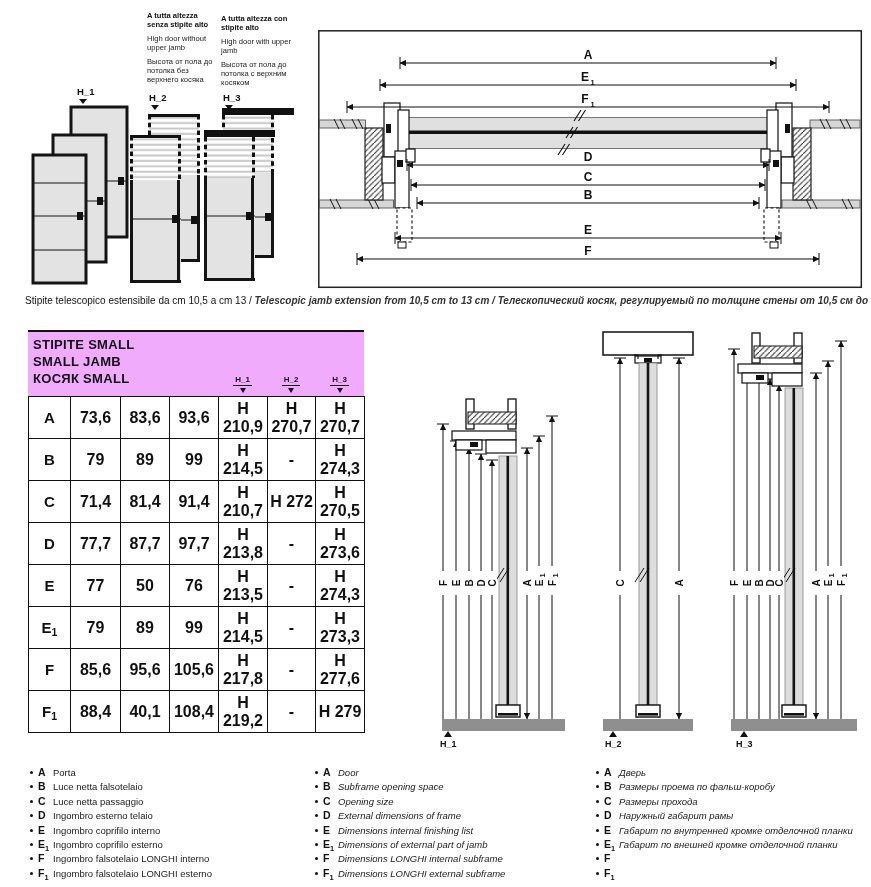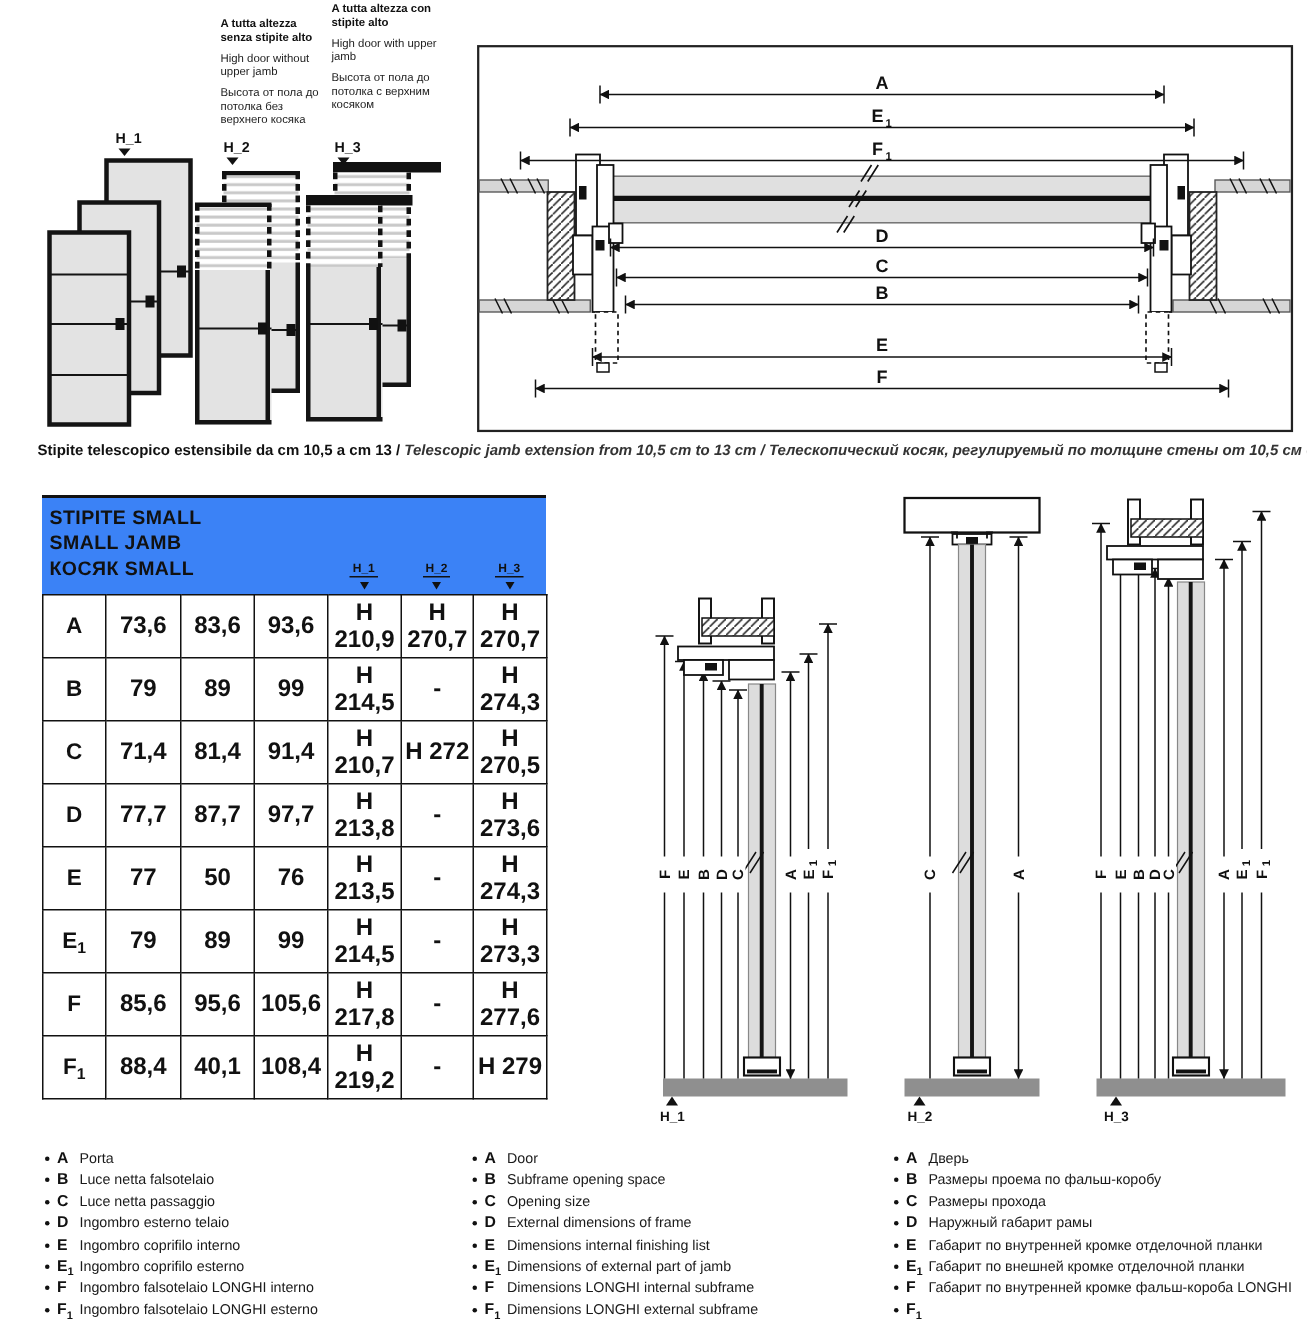--- a/index.html
+++ b/index.html
@@ -6,42 +6,42 @@
   body{width:871px;height:887px;position:relative;background:#fff;overflow:hidden;
        font-family:"Liberation Sans",sans-serif;color:#111}
   .abs{position:absolute}
   
   .variant-block{position:absolute;width:72px;font-size:7.6px;line-height:9px}
   .variant-block p{margin:0 0 5px 0}
   .variant-block .b{font-weight:bold}
   .variant-block .i{color:#222}
   
   .caption{position:absolute;left:25px;top:295px;width:845px;font-size:10px;white-space:nowrap}
-  .caption .b{font-weight:bold}
+  .caption .b{font-weight:normal}
   .caption .i{font-style:italic;font-weight:bold;color:#333}
   
   .jamb-table-wrap{position:absolute;left:28px;top:330px;width:336px}
-  .thead-gray{position:relative;height:66px;background:#3b82f6;border-top:2.5px solid #111;box-sizing:border-box}
+  .thead-gray{position:relative;height:66px;background:#f0abfc;border-top:2.5px solid #111;box-sizing:border-box}
   .tbl-title{position:absolute;left:5px;top:4px;font-weight:bold;font-size:13px;line-height:17px;letter-spacing:.3px}
   .colhead{position:absolute;bottom:3px;width:48px;text-align:center}
   .colhead .hl{font-size:8px;font-weight:bold;border-bottom:1px solid #111;padding:0 2px 1px 2px}
   .tri-down{width:0;height:0;border-left:3.5px solid transparent;border-right:3.5px solid transparent;
             border-top:5px solid #111;margin:2px auto 0}
   table.jt{border-collapse:collapse;table-layout:fixed;width:336px}
   table.jt td{border:1.5px solid #111;height:41px;text-align:center;vertical-align:middle;
               font-weight:bold;font-size:16px;padding:0}
   table.jt td.lbl{font-size:15px}
   sub{font-size:70%;vertical-align:baseline;position:relative;top:3px}
   
   .legend-col{position:absolute;top:766px;width:280px;font-size:9.5px}
   .legend-col .li{display:flex;align-items:flex-start;height:14.4px;line-height:13px}
   .legend-col .bullet{width:3px;height:3px;border-radius:50%;background:#111;margin:5px 5px 0 0;flex:none}
   .legend-col .key{width:15px;flex:none;font-weight:bold;font-size:10.5px}
   .legend-col .txt{color:#1a1a1a}
-  .legend-col.italic .txt{}
+  .legend-col.italic .txt{font-style:italic}
   
   svg text{font-family:"Liberation Sans",sans-serif;font-weight:bold;fill:#111}
   .dimlbl{font-size:12px}.vlbl{font-size:10px}.sub1{font-size:7.5px}.mk{font-size:9px}.mk2{font-size:9.5px}
 </style>
 </head>
 <body>
 
 <svg class="abs" style="left:0;top:0" width="871" height="887" viewBox="0 0 871 887">
   <defs>
     <pattern id="hatch" width="5.5" height="5.5" patternUnits="userSpaceOnUse">
@@ -345,21 +345,21 @@
     <polygon points="740,737 748,737 744,731" fill="#111"></polygon>
     <text class="mk" x="736" y="747">H_3</text>
   </g>
 </svg>
 
 <div class="variant-block" style="left:147px;top:11px">
   <p class="b">A tutta altezza senza stipite alto</p>
   <p class="i">High door without upper jamb</p>
   <p class="i">Высота от пола до потолка без верхнего косяка</p>
 </div>
-<div class="variant-block" style="left:221px;top:1px">
+<div class="variant-block" style="left:221px;top:14px">
   <p class="b">A tutta altezza con stipite alto</p>
   <p class="i">High door with upper jamb</p>
   <p class="i">Высота от пола до потолка с верхним косяком</p>
 </div>
 
 <div class="caption">
   <span class="b">Stipite telescopico estensibile da cm 10,5 a cm 13 /</span><span class="i"> Telescopic jamb extension from 10,5 cm to 13 cm / Телескопический косяк, регулируемый по толщине стены от 10,5 см до 13 см.</span>
 </div>
 
 <div class="jamb-table-wrap">
@@ -611,20 +611,19 @@
 
     <div class="li">
       <span class="bullet"></span>
       <span class="key"><span>E</span><sub>1</sub></span>
       <span class="txt">Габарит по внешней кромке отделочной планки</span>
     </div>
 
     <div class="li">
       <span class="bullet"></span>
       <span class="key"><span>F</span><sub></sub></span>
-      <span class="txt">Габарит по внутренней кромке фальш-короба LONGHI</span>
     </div>
 
     <div class="li">
       <span class="bullet"></span>
       <span class="key"><span>F</span><sub>1</sub></span>
     </div>
   </div>
 
 </body></html>

